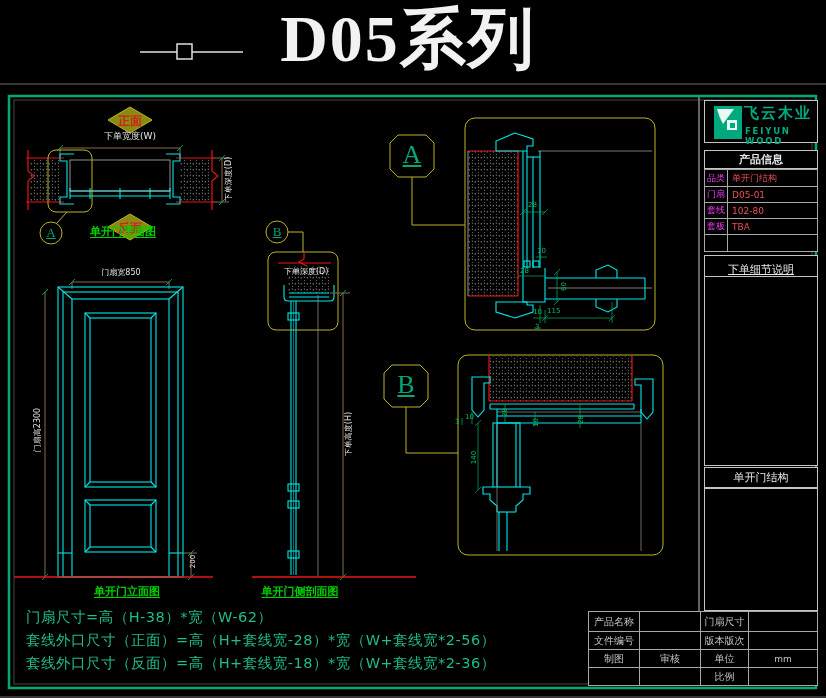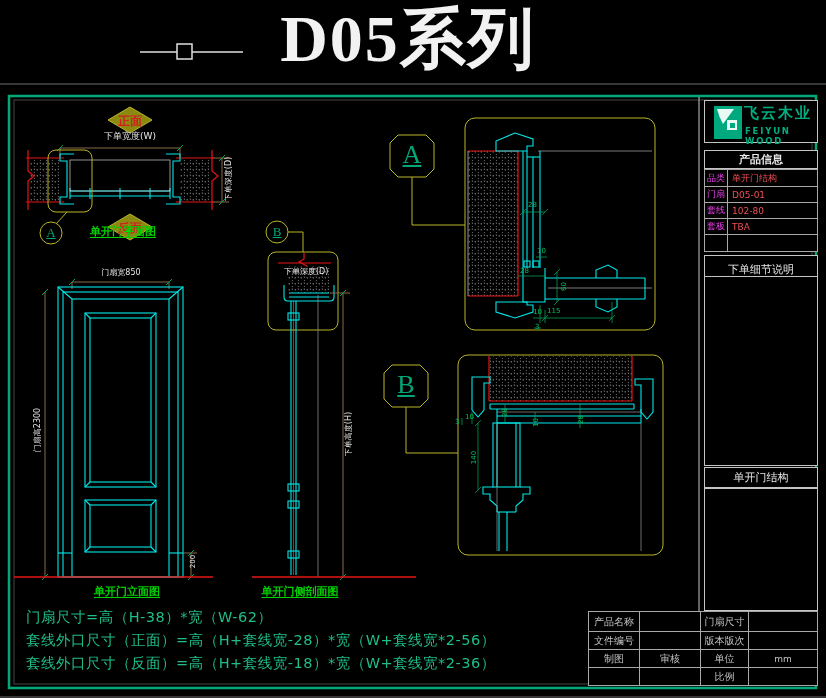--- a/index.html
+++ b/index.html
@@ -323,21 +323,21 @@
     <div class="cell maglbl">门扇</div>
     <div class="cell lft redval">D05-01</div>
     <div class="cell maglbl">套线</div>
     <div class="cell lft redval">102-80</div>
     <div class="cell maglbl">套板</div>
     <div class="cell lft redval">TBA</div>
     <div class="cell"></div>
     <div class="cell"></div>
   </div>
 
-  <div class="panel panel-head" style="left:704px;top:255px;width:114px;height:28px;">下单细节说明</div>
+  <div class="panel panel-head" style="left:704px;top:255px;width:114px;height:28px;text-decoration:underline;">下单细节说明</div>
   <div class="panel" style="left:704px;top:276px;width:114px;height:190px;"></div>
 
   <div class="panel panel-head" style="left:704px;top:467px;width:114px;height:21px;">单开门结构</div>
   <div class="panel" style="left:704px;top:488px;width:114px;height:123px;"></div>
 
   <div class="grid" style="left:588px;top:611px;width:230px;height:75px;grid-template-columns:50px 60px 47px 68px;grid-template-rows:19px 17px 17px 17px;">
     <div class="cell">产品名称</div>
     <div class="cell"></div>
     <div class="cell">门扇尺寸</div>
     <div class="cell"></div>

